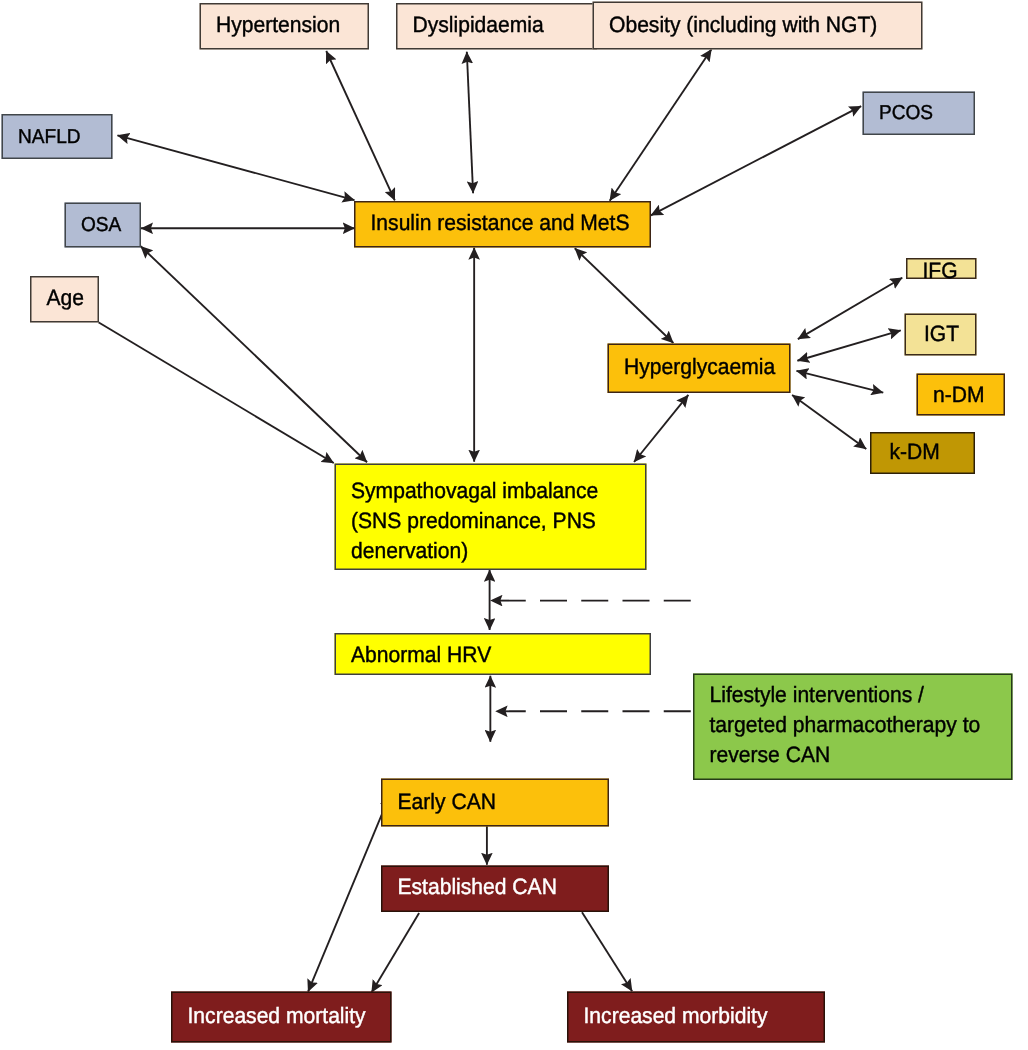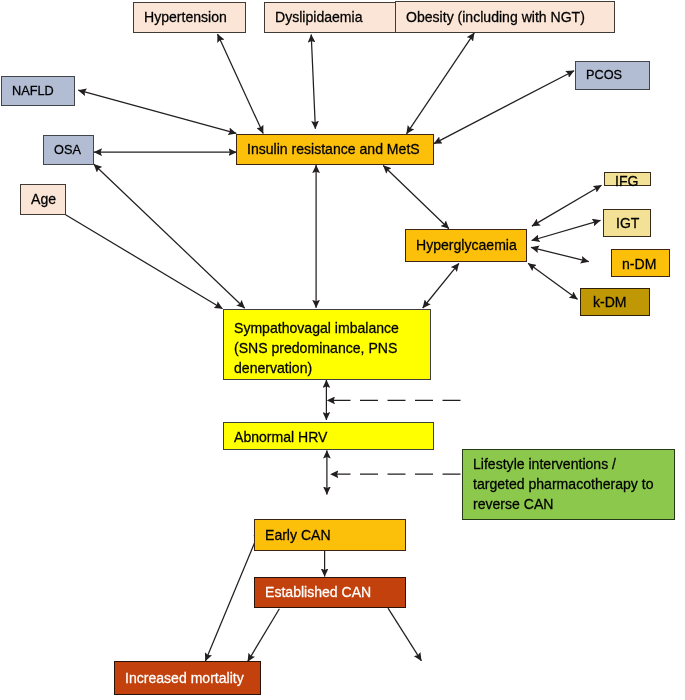--- a/index.html
+++ b/index.html
@@ -15,21 +15,21 @@
         z-index:3;}
   .node.w{color:#ffffff;}
   .node > span{display:inline-block;transform:scaleX(0.95);transform-origin:left center;will-change:opacity;}
   .peach{background:#FBE5D6;border-color:#403A35;}
   .blue{background:#B2BCD3;border-color:#41464A;font-size:13.4px;}
   .orange{background:#FCC00B;border-color:#3D2415;}
   .yellow{background:#FFFF00;border-color:#3F3F3F;}
   .paleyellow{background:#F3E296;border-color:#3A2A1A;}
   .gold{background:#C09704;border-color:#2E2008;}
   .green{background:#8CC84B;border-color:#253B17;}
-  .red{background:#c2410c;border-color:#2A1209;}
+  .red{background:#7f1d1d;border-color:#2A1209;}
 </style>
 </head>
 <body>
 
 <div id="stage">
 
   <svg class="arrows" viewBox="0 0 685 700" xmlns="http://www.w3.org/2000/svg">
     <defs>
       <marker id="ah" viewBox="0 0 10 9.4" refX="9.7" refY="4.7" markerWidth="6.6" markerHeight="6.2" orient="auto-start-reverse" markerUnits="strokeWidth">
         <path d="M0.0,0.0 L10,4.7 L0.0,9.4 L1.7,4.7 Z" fill="#231F20"></path>
@@ -131,20 +131,23 @@
   </div>
 
   <div class="node red w" style="left:254.2px;top:576.9px;width:151.8px;height:31.1px;">
     <span>Established CAN</span>
   </div>
 
   <div class="node red w" style="left:114.3px;top:660.9px;width:146.8px;height:34.2px;">
     <span>Increased mortality</span>
   </div>
 
+  <div class="node red w" style="left:378.2px;top:660.6px;width:171.5px;height:34.2px;">
+    <span>Increased morbidity</span>
+  </div>
 
 
   <div class="node green" style="left:461.6px;top:449px;width:213px;height:71.1px;align-items:flex-start;padding-top:4px;">
     <span>
       <span>Lifestyle interventions /</span><br>
       <span>targeted pharmacotherapy to</span><br>
       <span>reverse CAN</span>
     </span>
   </div>
 

